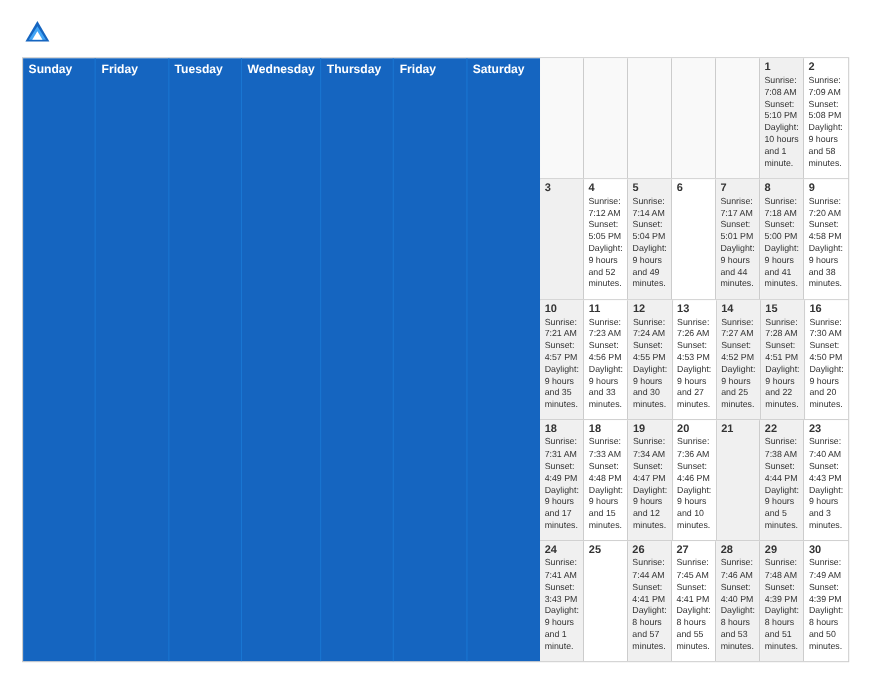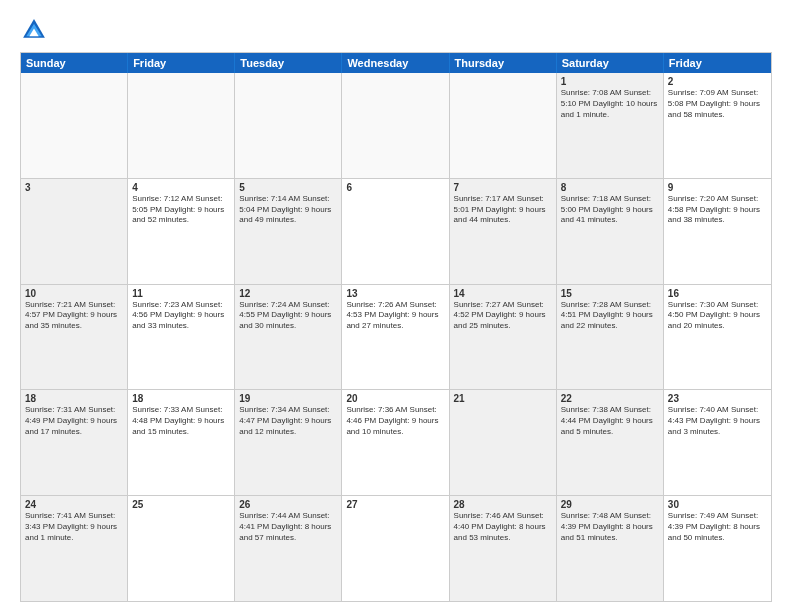--- a/index.html
+++ b/index.html
@@ -50,21 +50,21 @@
       line-height: 1;
     }
     .location {
       font-size: 13px;
       color: #555;
       margin-top: 2px;
     }
     .calendar {
       flex: 1;
       display: flex;
-      flex-direction: column;
+      flex-direction: row;
       border: 1px solid #ccc;
     }
     .cal-header {
       display: grid;
       grid-template-columns: repeat(7, 1fr);
       background: #1565c0;
     }
     .cal-header-cell {
       color: #fff;
       font-size: 11px;
@@ -132,22 +132,22 @@
     </div>
   </div>
 
   <div class="calendar">
     <div class="cal-header">
     <div class="cal-header-cell">Sunday</div>
         <div class="cal-header-cell">Friday</div>
         <div class="cal-header-cell">Tuesday</div>
         <div class="cal-header-cell">Wednesday</div>
         <div class="cal-header-cell">Thursday</div>
+        <div class="cal-header-cell">Friday</div>
         <div class="cal-header-cell">Saturday</div>
-        <div class="cal-header-cell">Friday</div>
       </div>
     <div class="cal-body">
     <div class="cal-row">
           <div class="cal-cell empty"></div>
           <div class="cal-cell empty"></div>
           <div class="cal-cell empty"></div>
           <div class="cal-cell empty"></div>
           <div class="cal-cell empty"></div>
           <div class="cal-cell shaded">
             <span class="day-num">1</span>
@@ -296,20 +296,23 @@
             <span class="day-num">25</span>
           </div>
           <div class="cal-cell shaded">
             <span class="day-num">26</span>
             <div class="day-info">Sunrise: 7:44 AM
 Sunset: 4:41 PM
 Daylight: 8 hours and 57 minutes.</div>
           </div>
           <div class="cal-cell">
             <span class="day-num">27</span>
+            <div class="day-info">Sunrise: 7:45 AM
+Sunset: 4:41 PM
+Daylight: 8 hours and 55 minutes.</div>
           </div>
           <div class="cal-cell shaded">
             <span class="day-num">28</span>
             <div class="day-info">Sunrise: 7:46 AM
 Sunset: 4:40 PM
 Daylight: 8 hours and 53 minutes.</div>
           </div>
           <div class="cal-cell shaded">
             <span class="day-num">29</span>
             <div class="day-info">Sunrise: 7:48 AM

